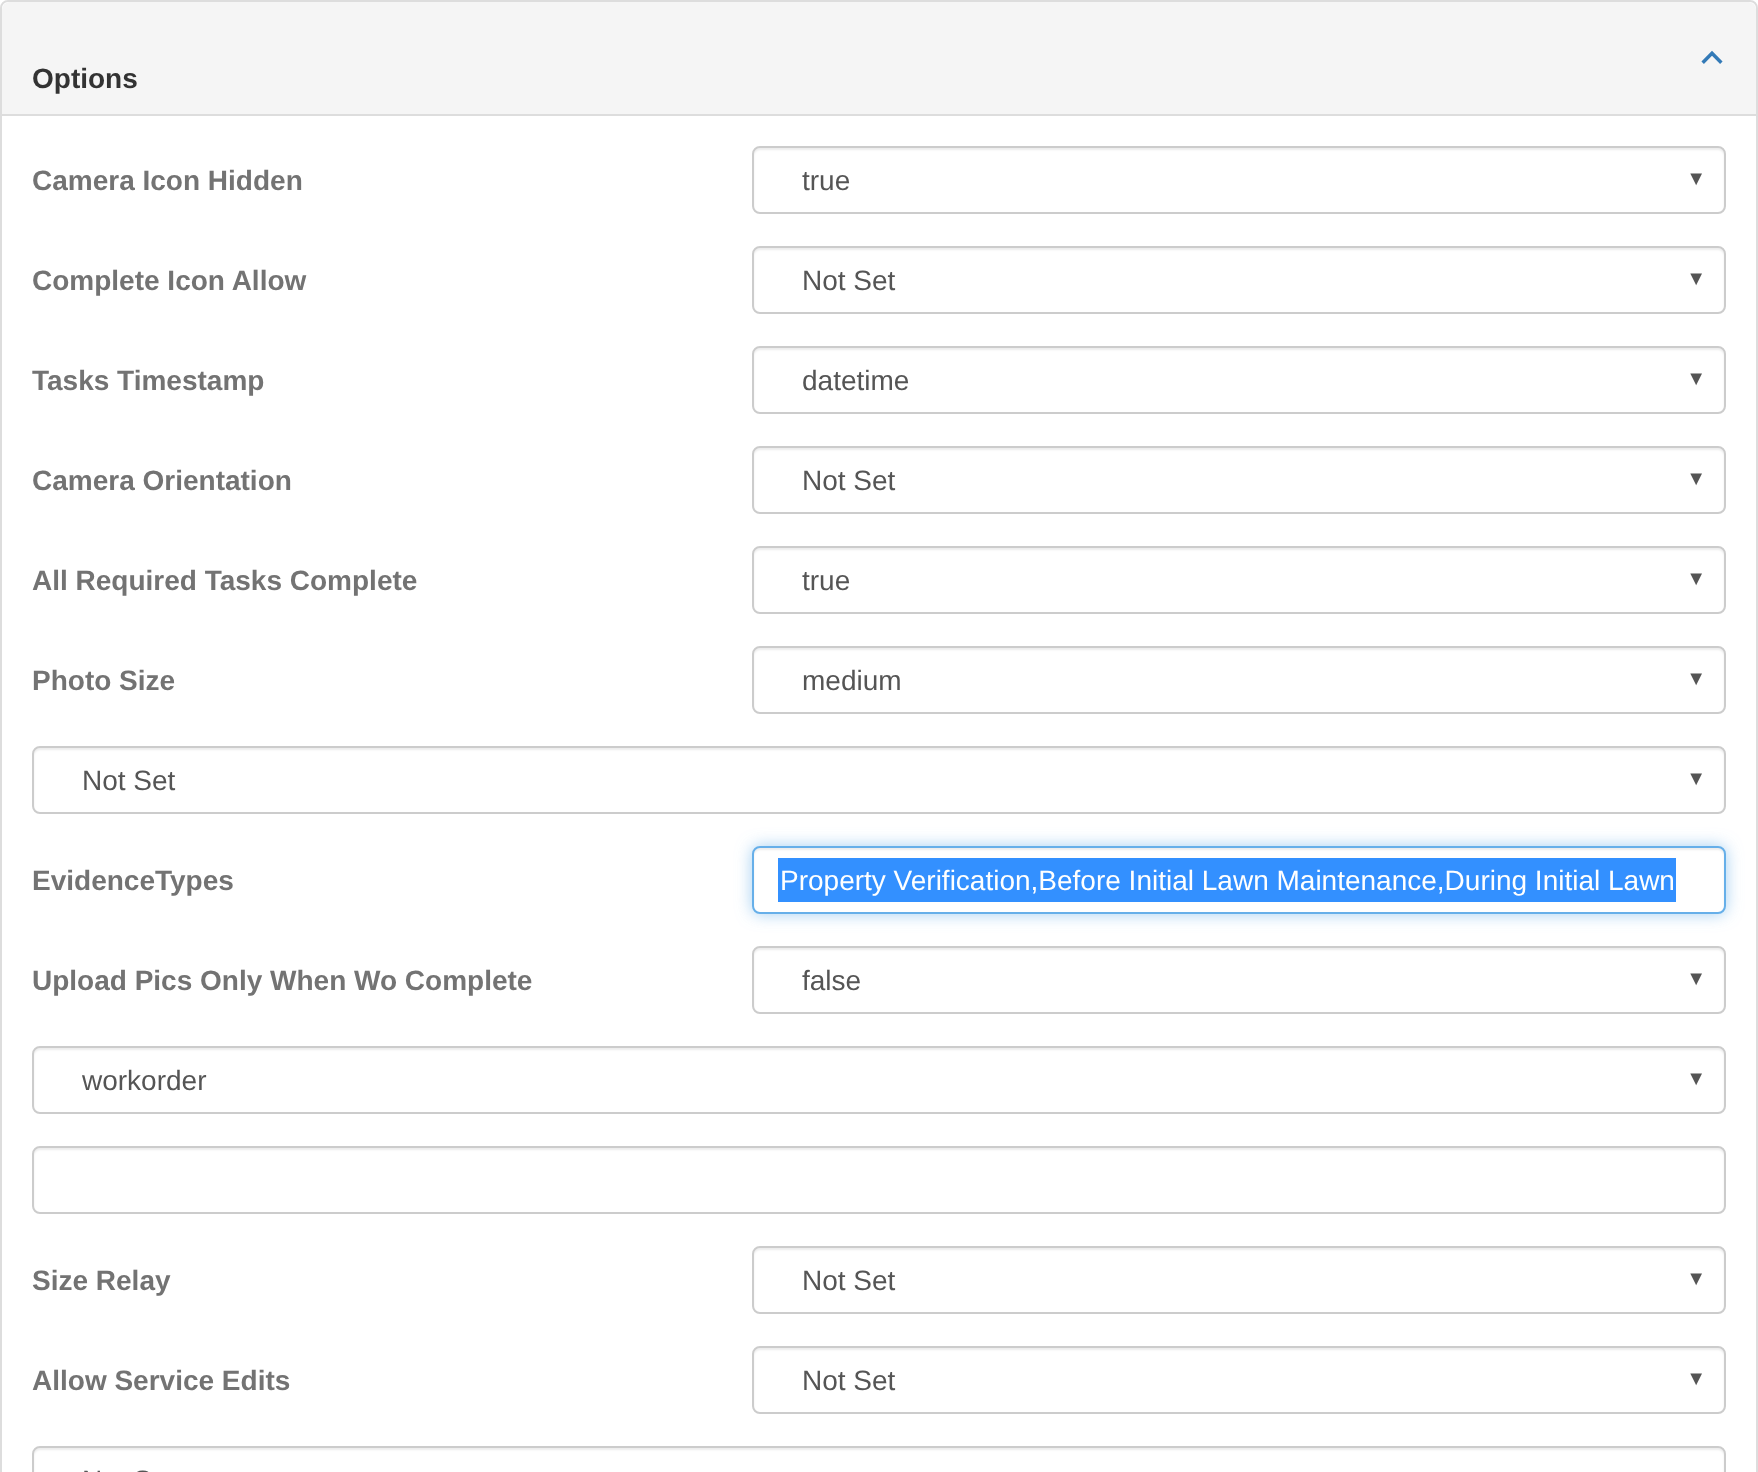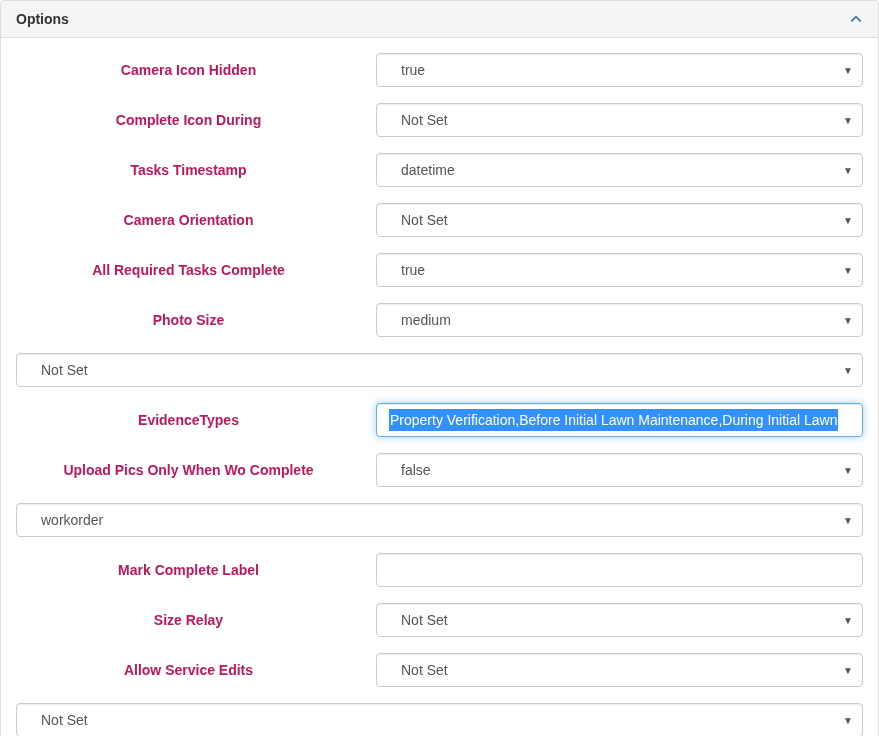--- a/index.html
+++ b/index.html
@@ -23,20 +23,21 @@
     display: flex;
     justify-content: space-between;
     align-items: center;
     border-top-left-radius: 4px;
     border-top-right-radius: 4px;
   }
   .panel-title {
     font-weight: bold;
     font-size: 14px;
     color: #333;
+    margin-top: 20px;
   }
   .chevron {
     color: #337ab7;
     display: inline-flex;
     align-items: center;
     cursor: pointer;
   }
   .chevron svg {
     width: 14px;
     height: 14px;
@@ -47,25 +48,25 @@
   .panel-body {
     padding: 15px 15px 0 15px;
   }
   .form-row {
     display: flex;
     align-items: center;
     margin-bottom: 16px;
   }
   .form-label {
     width: 360px;
-    text-align: center;
+    text-align: left;
     padding-right: 15px;
     font-weight: bold;
     font-size: 14px;
-    color: #be185d;
+    color: #737373;
   }
   .form-control-wrap {
     flex: 1;
     position: relative;
   }
   .form-select, .form-input {
     width: 100%;
     height: 34px;
     padding: 6px 24px 6px 12px;
     font-size: 14px;
@@ -128,21 +129,21 @@
 
     <div class="form-row">
       <div class="form-label">Camera Icon Hidden</div>
       <div class="form-control-wrap">
         <div class="form-select">true</div>
         <span class="select-caret">▼</span>
       </div>
     </div>
 
     <div class="form-row">
-      <div class="form-label">Complete Icon During</div>
+      <div class="form-label">Complete Icon Allow</div>
       <div class="form-control-wrap">
         <div class="form-select">Not Set</div>
         <span class="select-caret">▼</span>
       </div>
     </div>
 
     <div class="form-row">
       <div class="form-label">Tasks Timestamp</div>
       <div class="form-control-wrap">
         <div class="form-select">datetime</div>
@@ -199,21 +200,20 @@
     </div>
 
     <div class="form-row">
       <div class="form-control-wrap">
         <div class="form-select">workorder</div>
         <span class="select-caret">▼</span>
       </div>
     </div>
 
     <div class="form-row">
-      <div class="form-label">Mark Complete Label</div>
       <div class="form-control-wrap">
         <input type="text" class="form-input" value="" style="">
       </div>
     </div>
 
     <div class="form-row">
       <div class="form-label">Size Relay</div>
       <div class="form-control-wrap">
         <div class="form-select">Not Set</div>
         <span class="select-caret">▼</span>

